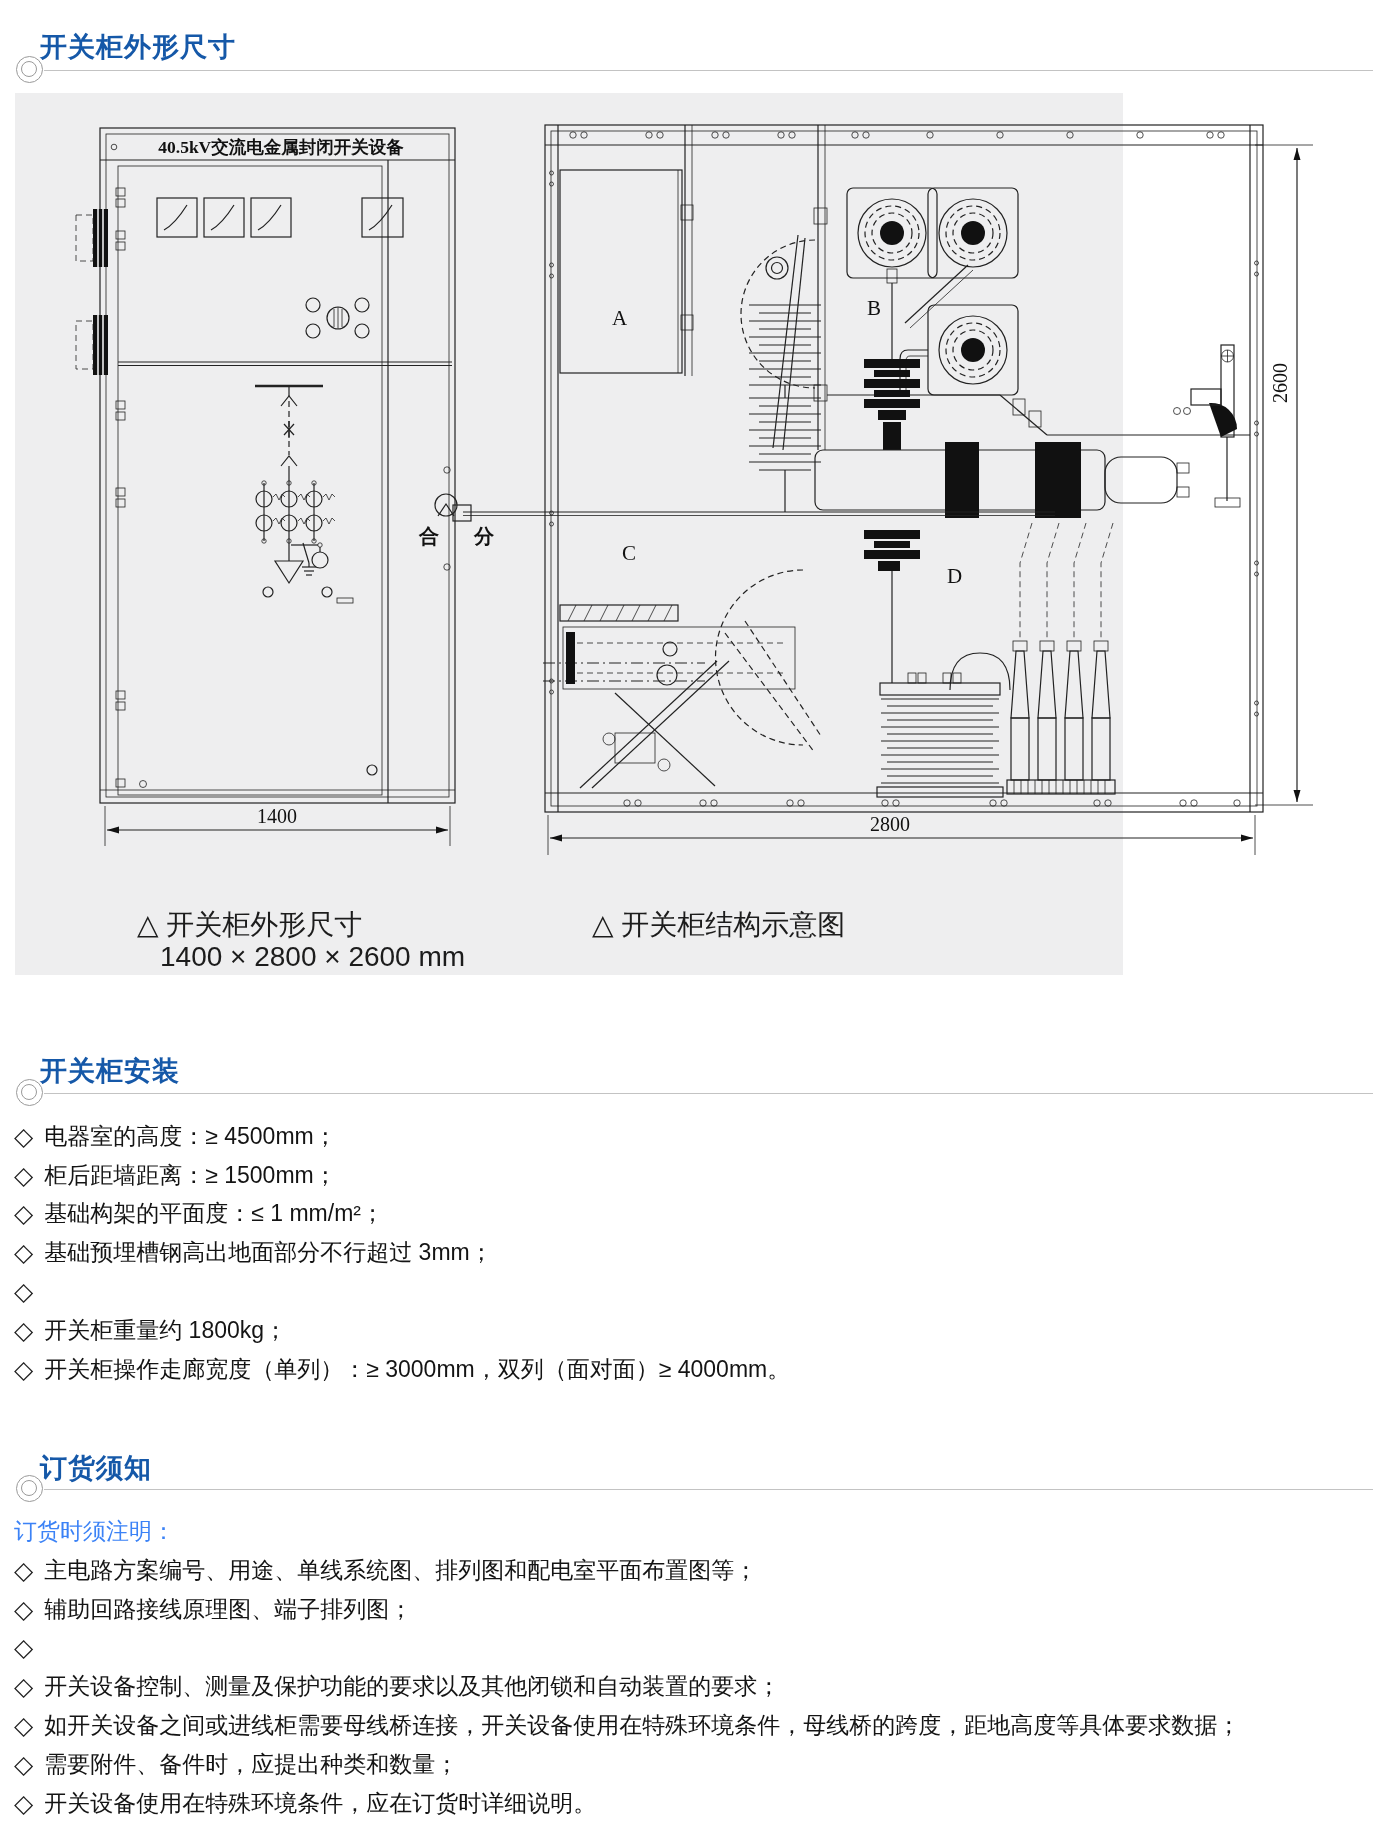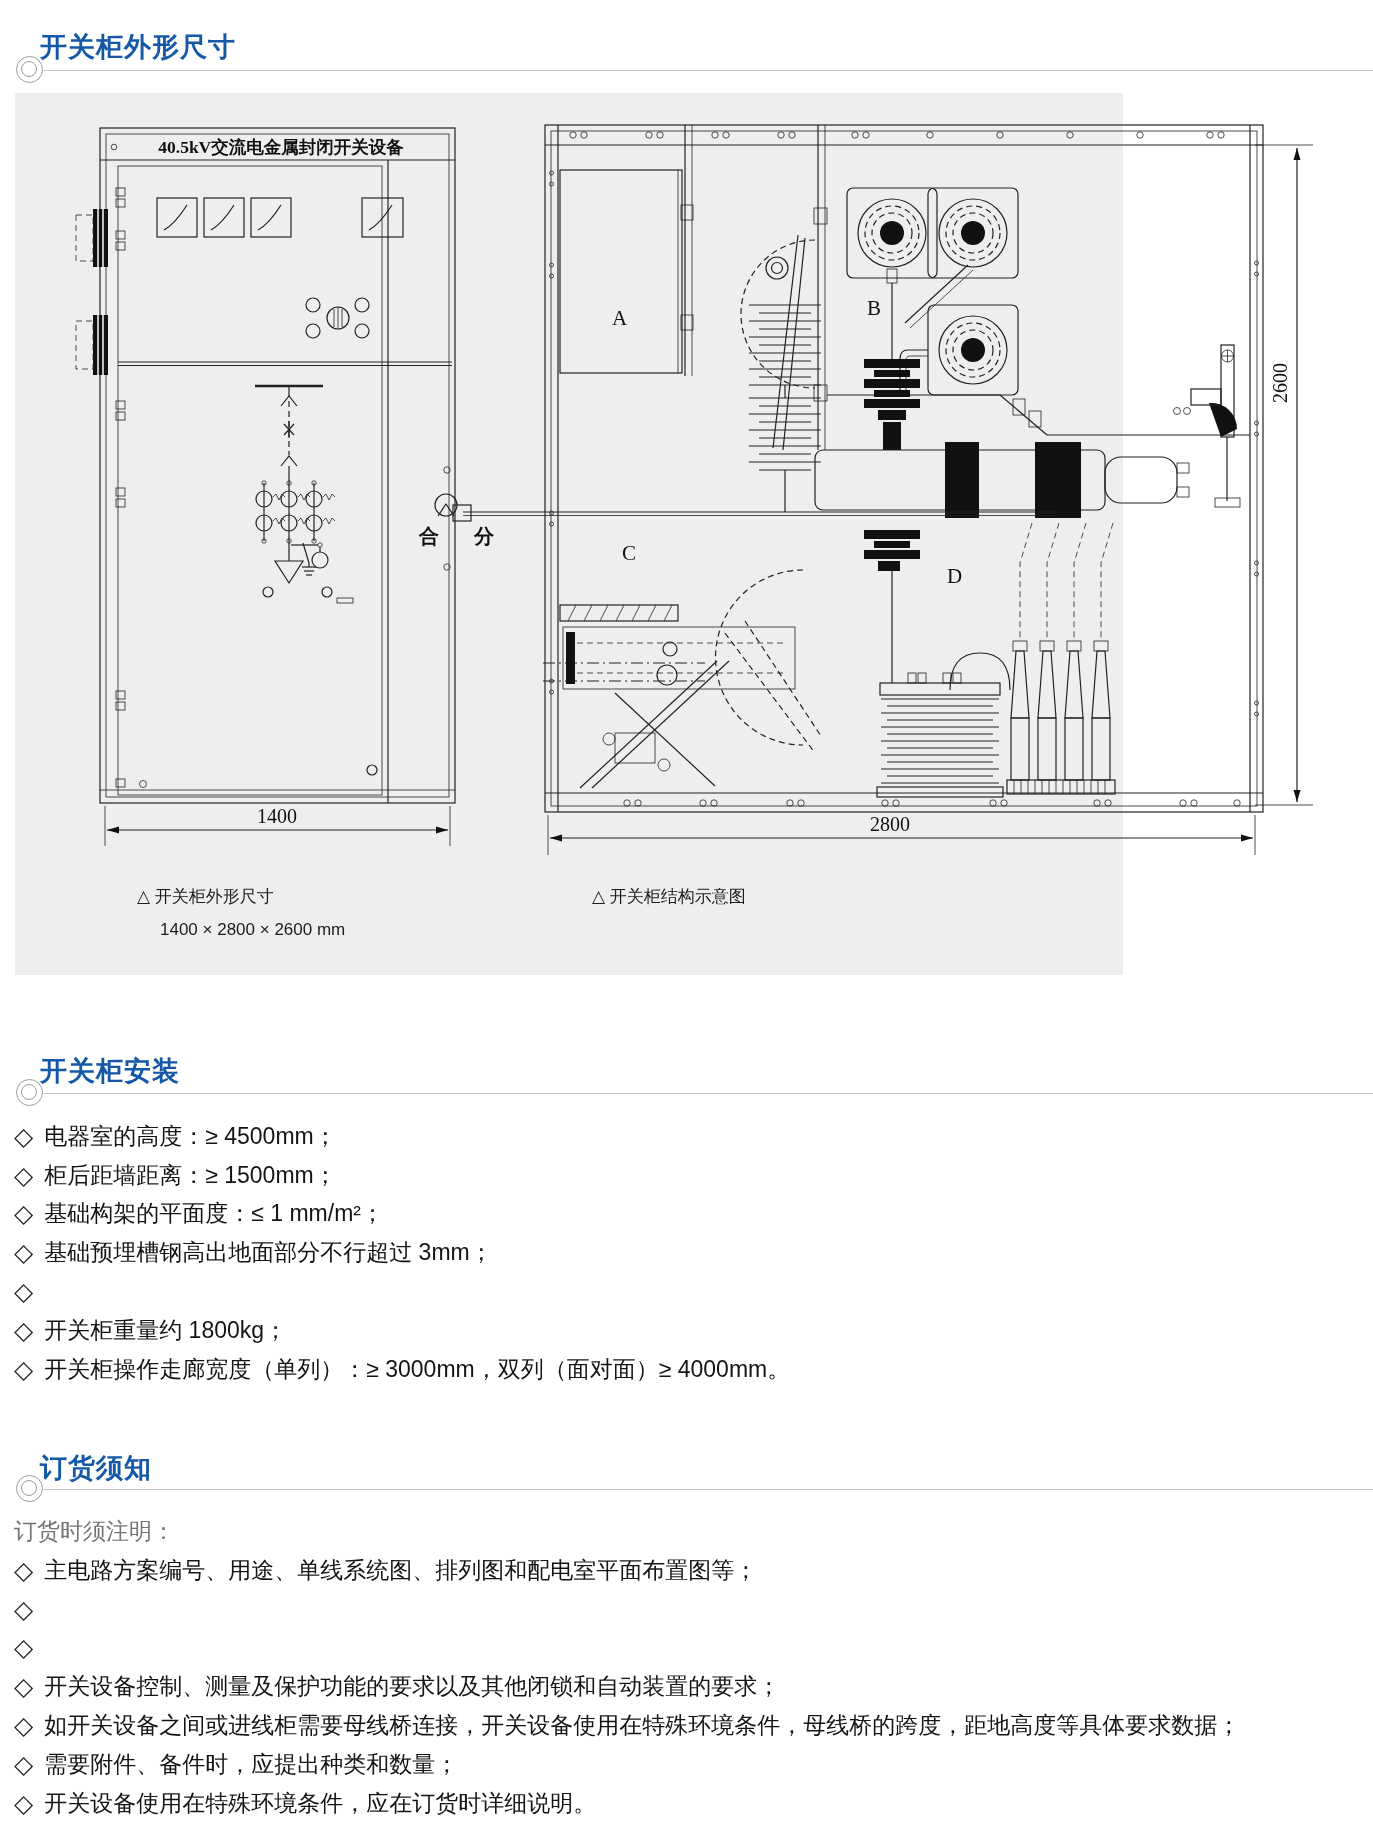--- a/index.html
+++ b/index.html
@@ -18,29 +18,29 @@
     border-radius:50%;background:#fff;box-sizing:border-box;
   }
   .ring::after{
     content:"";position:absolute;left:3.5px;top:3.5px;width:16px;height:16px;
     border:1.4px solid #9a9a9a;border-radius:50%;box-sizing:border-box;
   }
   .panel{
     position:absolute;left:15px;top:93px;width:1108px;height:882px;background:#eeeeef;
   }
   .panel svg{position:absolute;left:0;top:0;}
-  .cap{position:absolute;font-size:17px;color:#1c1c1c;white-space:nowrap;}
+  .cap{position:absolute;font-size:28px;color:#1c1c1c;white-space:nowrap;margin-top:21px;}
   .cap-items{display:flex;gap:33px;}
   .bullets{
     position:absolute;left:14px;margin:0;padding:0;list-style:none;font-size:23px;
     color:#141414;
   }
   .bullets li{height:38.8px;display:flex;align-items:center;white-space:nowrap;}
   .dm{font-size:25px;margin-right:11px;color:#222;line-height:1;}
-  .intro{position:absolute;left:14px;font-size:23px;color:#737373;}
+  .intro{position:absolute;left:14px;font-size:23px;color:#3b82f6;}
   
   .ln{stroke:#222;fill:none;stroke-width:1.2;}
   .thin{stroke-width:0.8;}
   .thk{stroke-width:2.4;}
   .dash{stroke-dasharray:6 4;}
   .dd{stroke-dasharray:12 4 2 4;}
   .blk{fill:#111;stroke:none;}
   .tser{font-family:"Liberation Serif","DejaVu Serif",serif;fill:#111;}
   .tsans{font-family:"Liberation Sans","DejaVu Sans",sans-serif;fill:#111;}
 </style>
@@ -536,20 +536,21 @@
 
 <div class="intro" style="top:1516px">订货时须注明：</div>
 
 <ul class="bullets" style="top:1551px">
   <li>
       <span class="dm">◇</span>
       <span>主电路方案编号、用途、单线系统图、排列图和配电室平面布置图等；</span>
     </li>
   <li>
       <span class="dm">◇</span>
+      <span>辅助回路接线原理图、端子排列图；</span>
     </li>
   <li>
       <span class="dm">◇</span>
     </li>
   <li>
       <span class="dm">◇</span>
       <span>开关设备控制、测量及保护功能的要求以及其他闭锁和自动装置的要求；</span>
     </li>
   <li>
       <span class="dm">◇</span>

